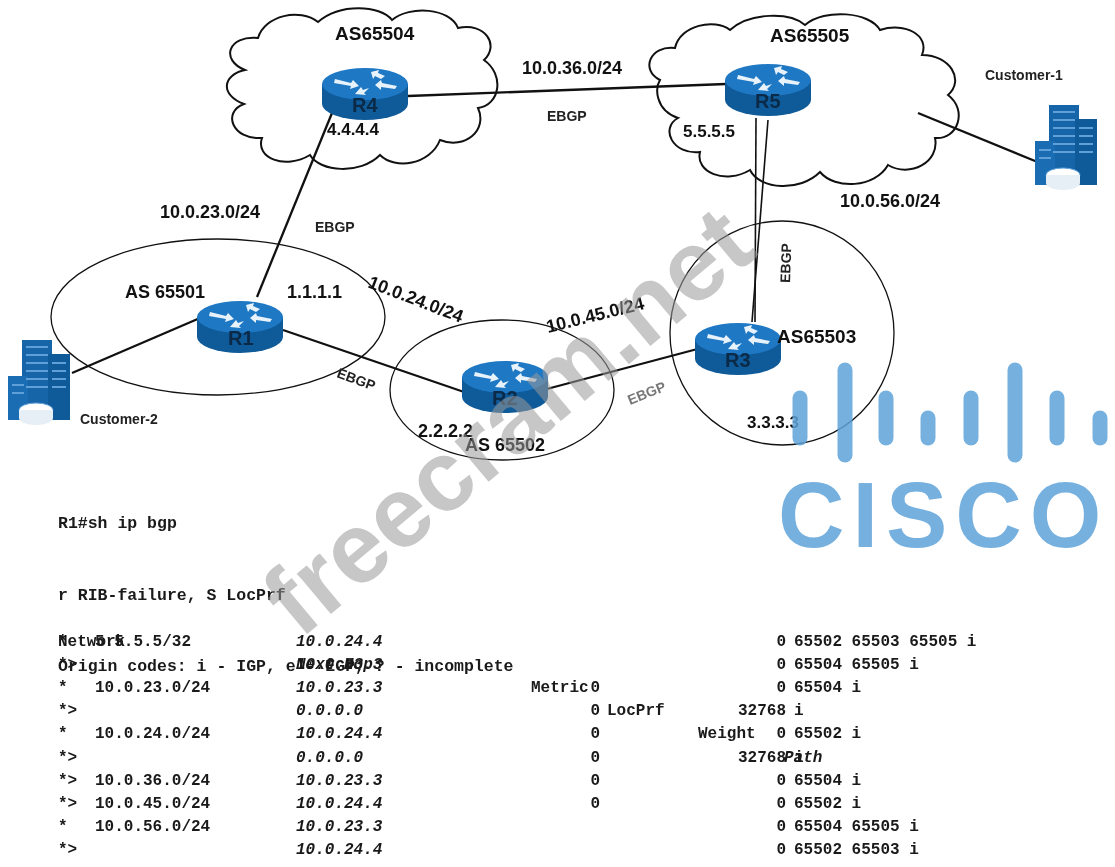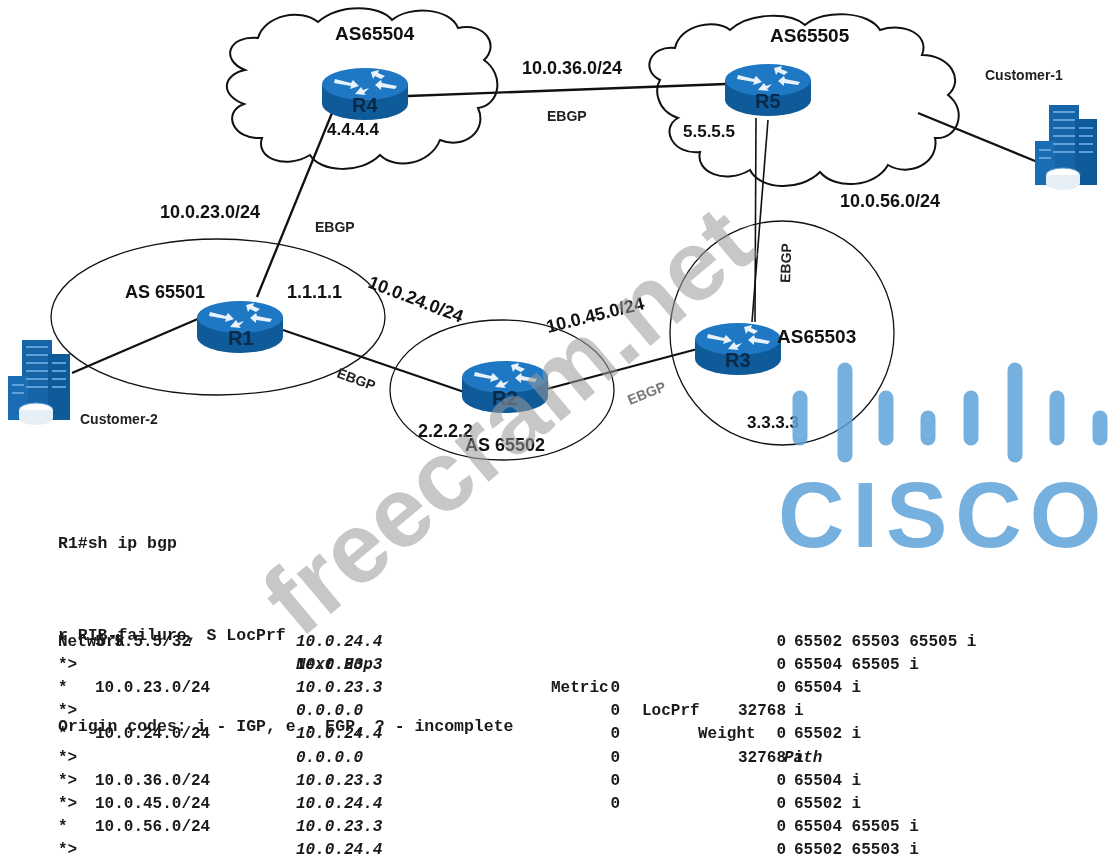--- a/index.html
+++ b/index.html
@@ -3,33 +3,33 @@
 <meta charset="utf-8">
 <style>
   html, body { margin:0; padding:0; background:#ffffff; }
   body { width:1115px; height:867px; position:relative; overflow:hidden; font-family:"Liberation Sans", sans-serif; }
   #diagram { position:absolute; left:0; top:0; width:1115px; height:867px; }
   .lbl { font-family:"Liberation Sans", sans-serif; font-weight:bold; fill:#111; }
   .ebgp { font-family:"Liberation Sans", sans-serif; font-weight:bold; font-size:14px; fill:#222; }
   .cust { font-family:"Liberation Sans", sans-serif; font-weight:bold; font-size:14px; fill:#222; }
   .rname { font-family:"Liberation Sans", sans-serif; font-weight:bold; font-size:20px; fill:#0b2a47; }
   .cli { position:absolute; left:58px; top:464px; font-family:"Liberation Mono", monospace; font-weight:bold; font-size:16.5px; line-height:23.9px; color:#1a1a1a; white-space:pre; }
-  .cli div { height:23.9px;margin-top:20px; }
+  .cli div { height:23.9px; }
   .tbl { position:absolute; left:58px; top:608px; font-family:"Liberation Mono", monospace; font-weight:bold; font-size:16px; line-height:23.1px; color:#1a1a1a; }
   .row { position:relative; height:23.1px; white-space:pre; }
   .c-status { position:absolute; left:0; }
   .c-net { position:absolute; left:37px; }
   .c-hop { position:absolute; left:238px;font-style:italic; }
-  .c-metric { position:absolute; left:472px; width:70px; text-align:right;margin-left:20px; }
+  .c-metric { position:absolute; left:472px; width:70px; text-align:right; }
   .c-locprf { position:absolute; left:552px; width:70px; text-align:right; }
   .c-weight { position:absolute; left:640px; width:88px; text-align:right; }
   .c-path { position:absolute; left:736px; }
   .hdr .c-net { left:0; }
   .hdr .c-metric { left:473px; width:auto; text-align:left; }
-  .hdr .c-locprf { left:584px; width:auto; text-align:center; }
+  .hdr .c-locprf { left:549px; width:auto; text-align:center; }
   .hdr .c-weight { left:640px; width:auto; text-align:right; }
   .hdr .c-path { left:726px;font-style:italic; }
   .wm { position:absolute; left:0; top:0; width:1115px; height:867px; pointer-events:none; }
 </style>
 </head>
 <body>
 
 <svg id="diagram" viewBox="0 0 1115 867" xmlns="http://www.w3.org/2000/svg">
   <defs>
     <g id="router-shape">

